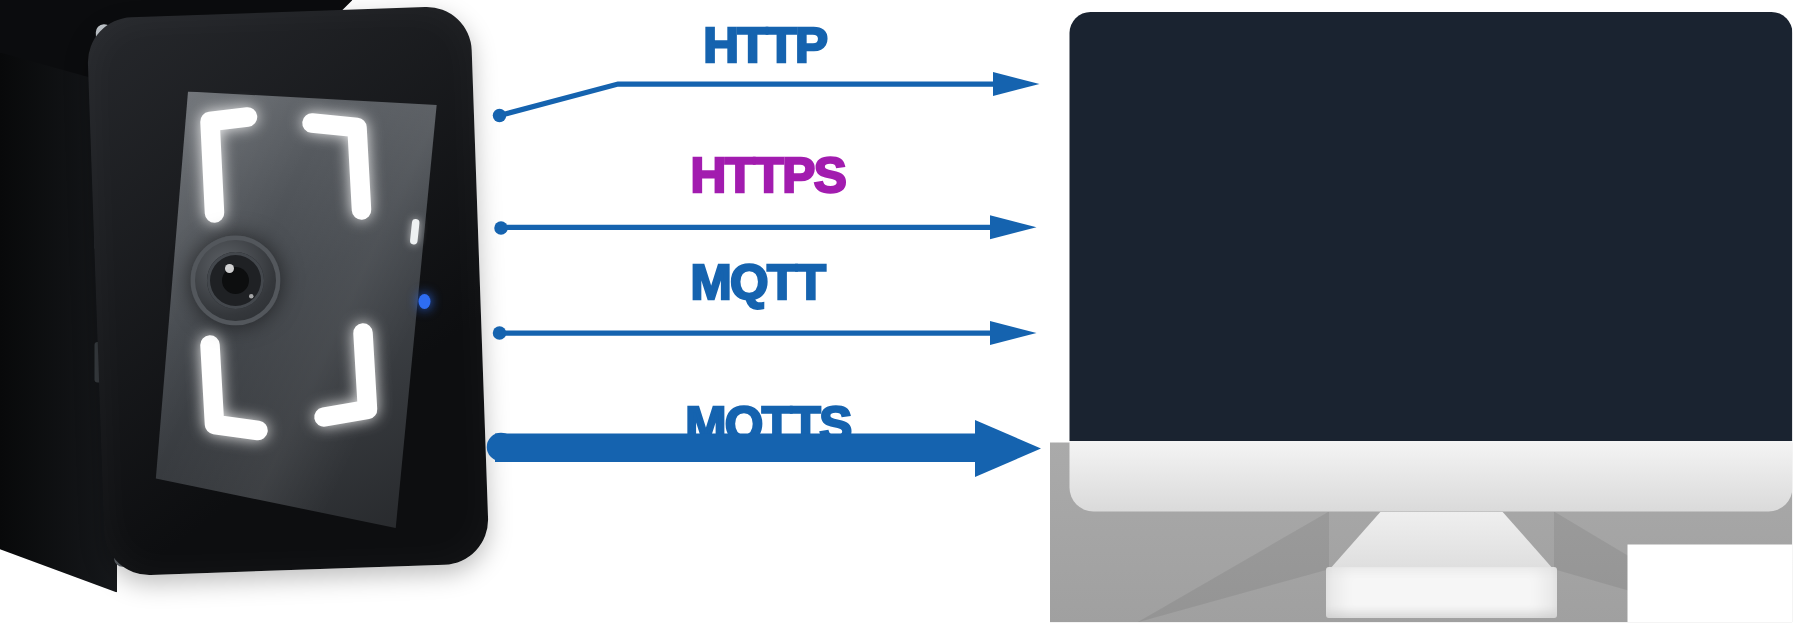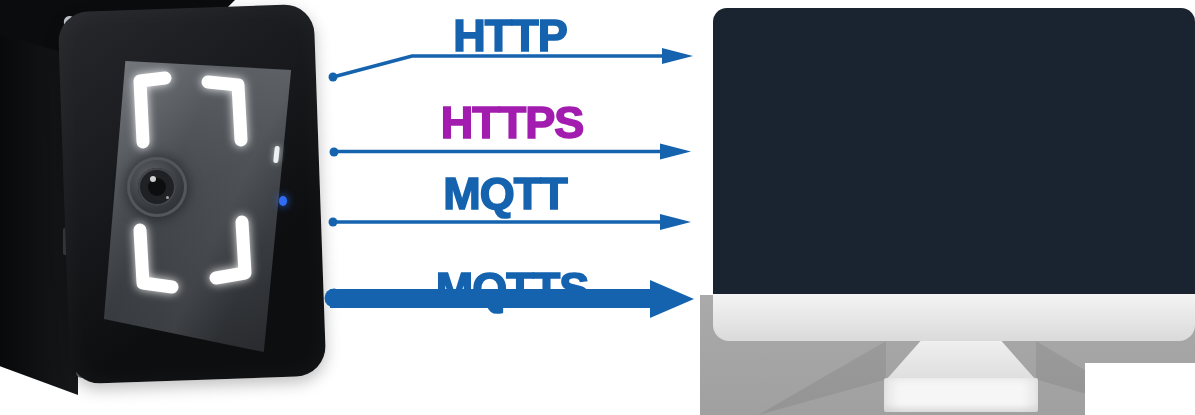--- a/index.html
+++ b/index.html
@@ -29,21 +29,21 @@
            box-shadow:0 0 14px rgba(0,0,0,.55),inset 0 0 0 3px #53575c;}
   .dv-lens-mid{position:absolute;inset:11px;border-radius:50%;background:#1f2124;box-shadow:inset 0 0 0 2px #43474c;}
   .dv-lens-core{position:absolute;inset:21px;border-radius:50%;background:#0d0e0f;}
   .dv-glint1{position:absolute;left:150px;top:176px;width:6px;height:6px;border-radius:50%;background:#fff;opacity:.8;}
   .dv-glint2{position:absolute;left:166px;top:196px;width:3px;height:3px;border-radius:50%;background:#fff;opacity:.6;}
   .dv-slit{position:absolute;left:274px;top:146px;width:5px;height:17px;border-radius:3px;background:#eef1f2;
            transform:rotate(6deg);box-shadow:0 0 6px rgba(255,255,255,.65);}
   .dv-led{position:absolute;left:279px;top:196px;width:8px;height:10px;border-radius:50%;background:#2e6df2;
           box-shadow:0 0 8px #2e6df2;}
   
-  .plabel{position:absolute;width:300px;text-align:center;font-size:45px;font-weight:bold;
+  .plabel{position:absolute;width:300px;text-align:center;font-size:33px;font-weight:bold;
           letter-spacing:-1px;-webkit-text-stroke:1.6px currentColor;z-index:4;line-height:1;}
   .p0{left:360px;top:13px;} .p1{left:362px;top:100px;} .p2{left:355px;top:171px;} .p3{left:362px;top:266px;}
   .arrows{position:absolute;left:0;top:0;z-index:5;pointer-events:none;}
   
   .backdrop{position:absolute;left:700px;top:295px;width:495px;height:120px;
             background:linear-gradient(180deg,#aaa,#a0a0a0);}
   .notch-white{position:absolute;left:1085px;top:363px;width:110px;height:52px;background:#fff;}
   .wedge{position:absolute;top:341px;height:74px;background:rgba(0,0,0,.07);}
   .wedgeL{left:758px;width:128px;clip-path:polygon(100% 0,100% 52%,0 100%);}
   .wedgeR{left:1036px;width:124px;clip-path:polygon(0 0,100% 100%,0 52%);}

